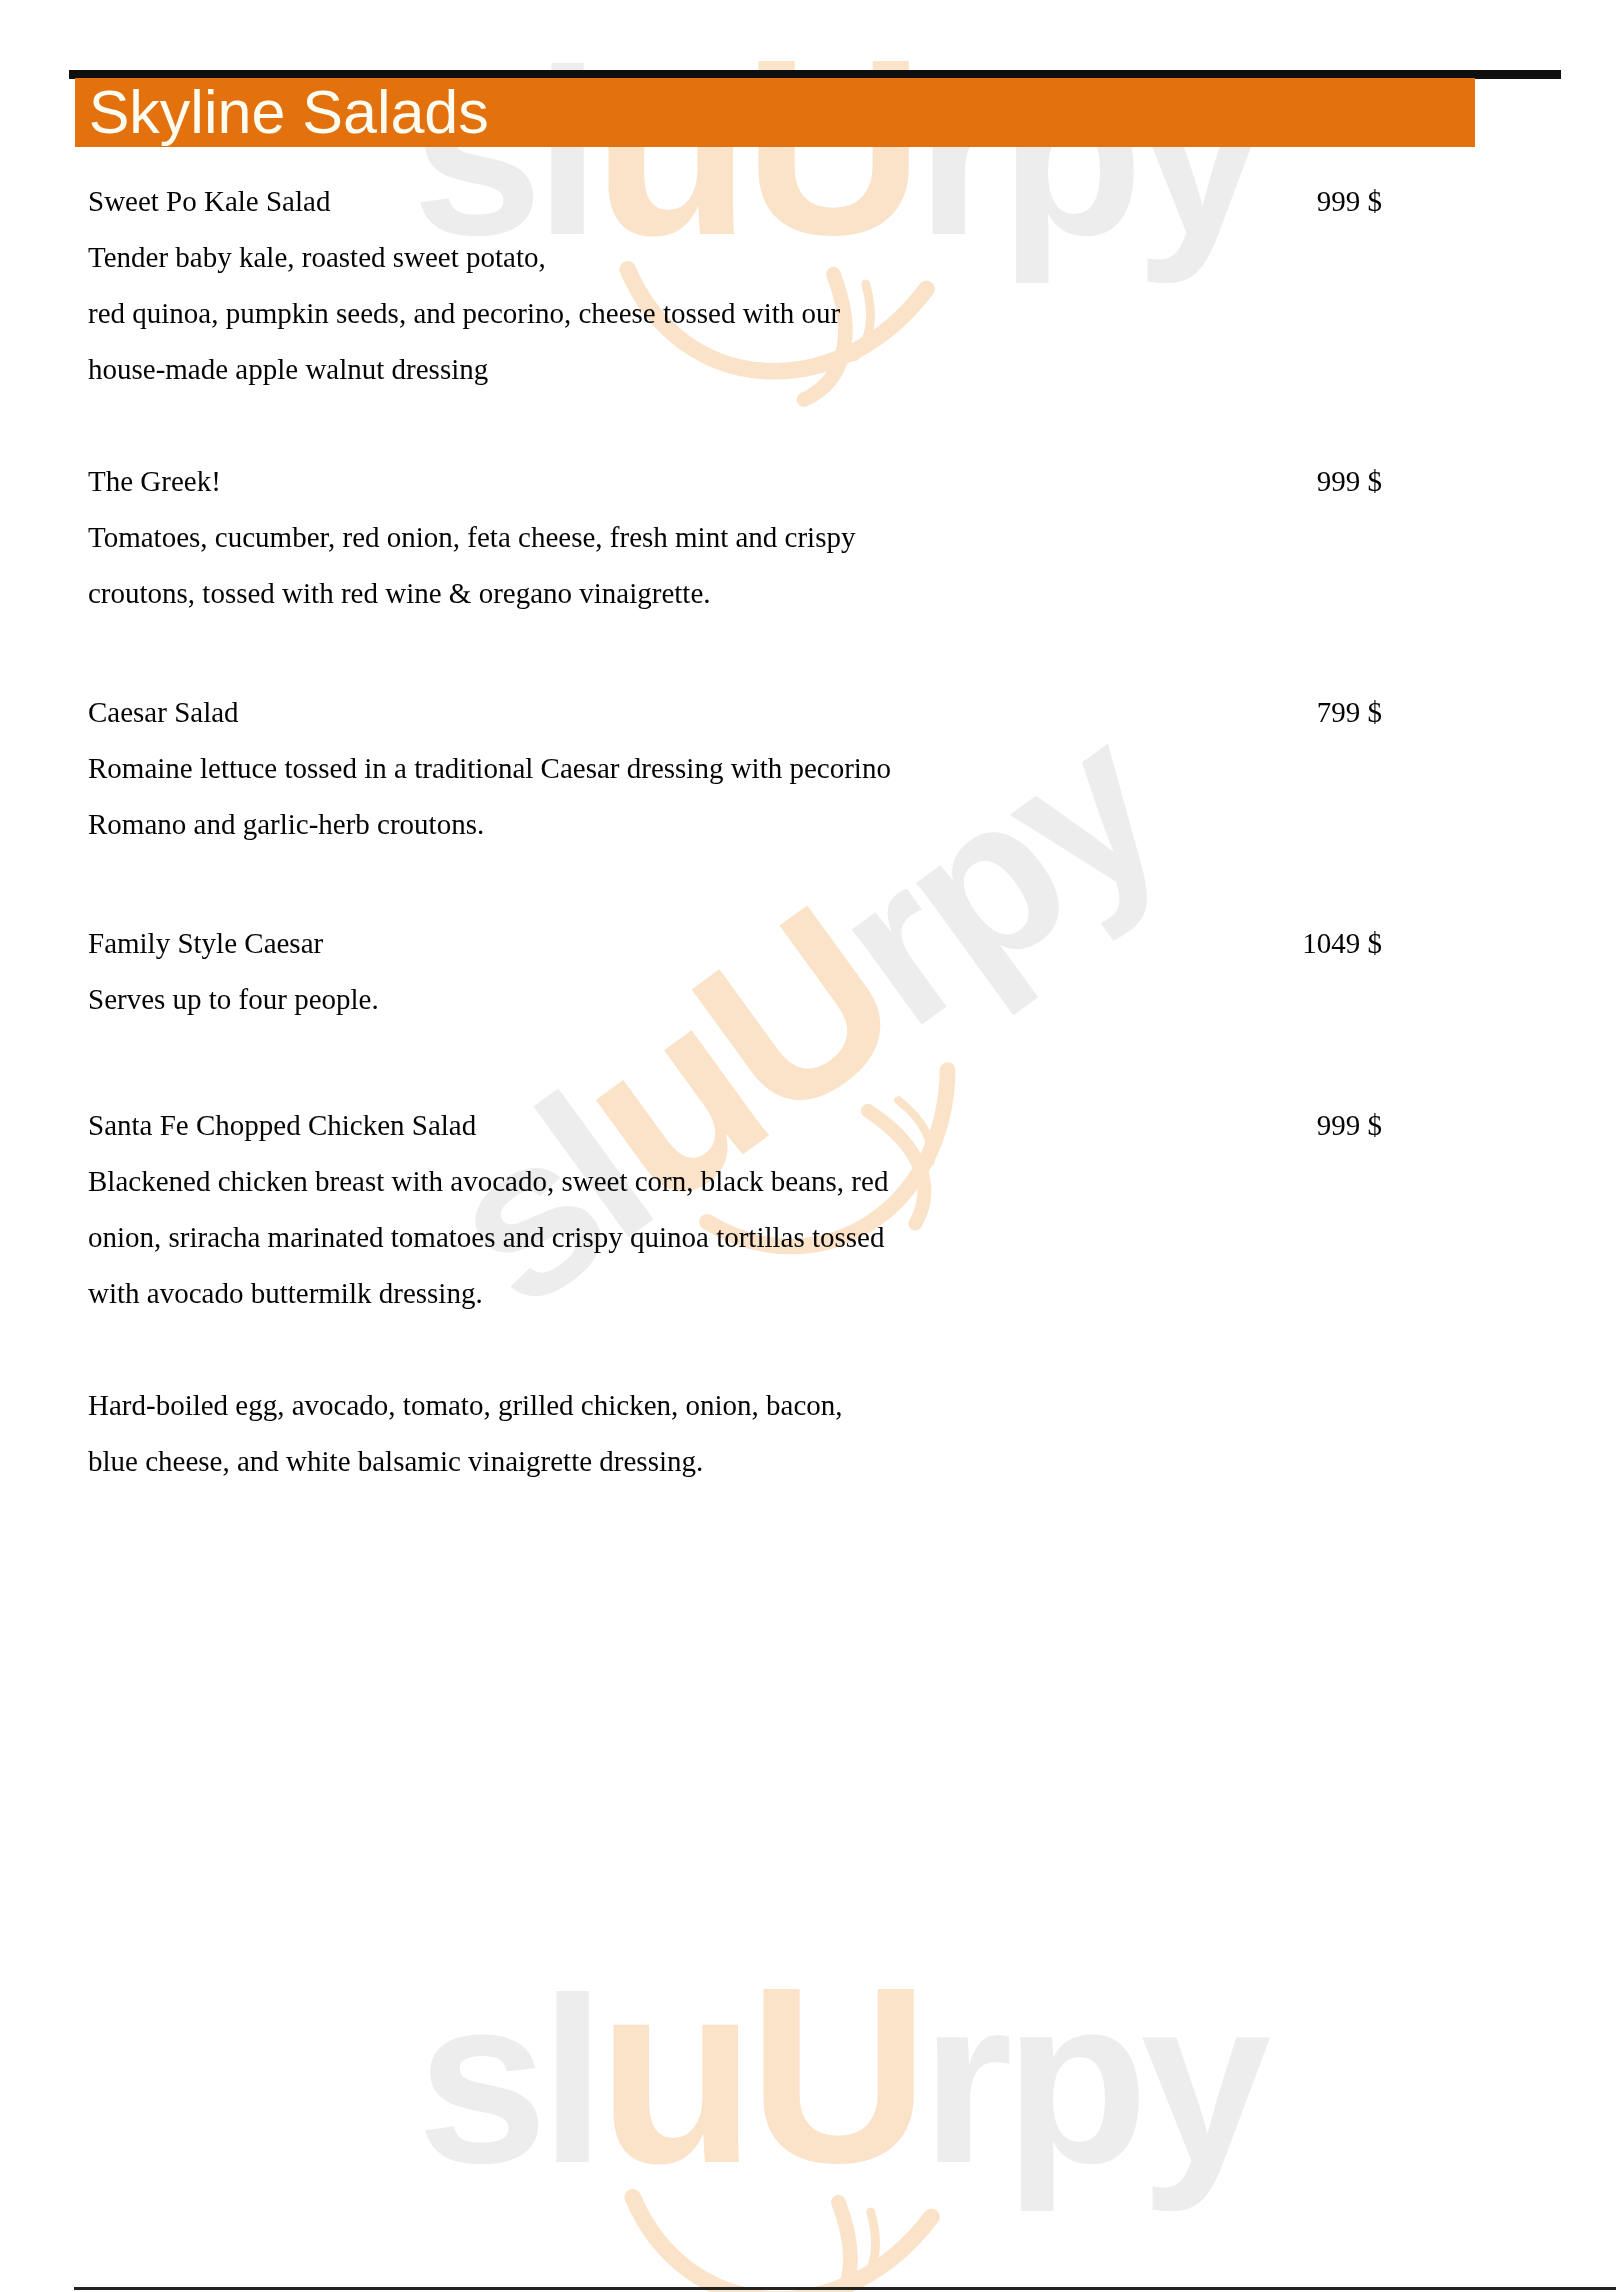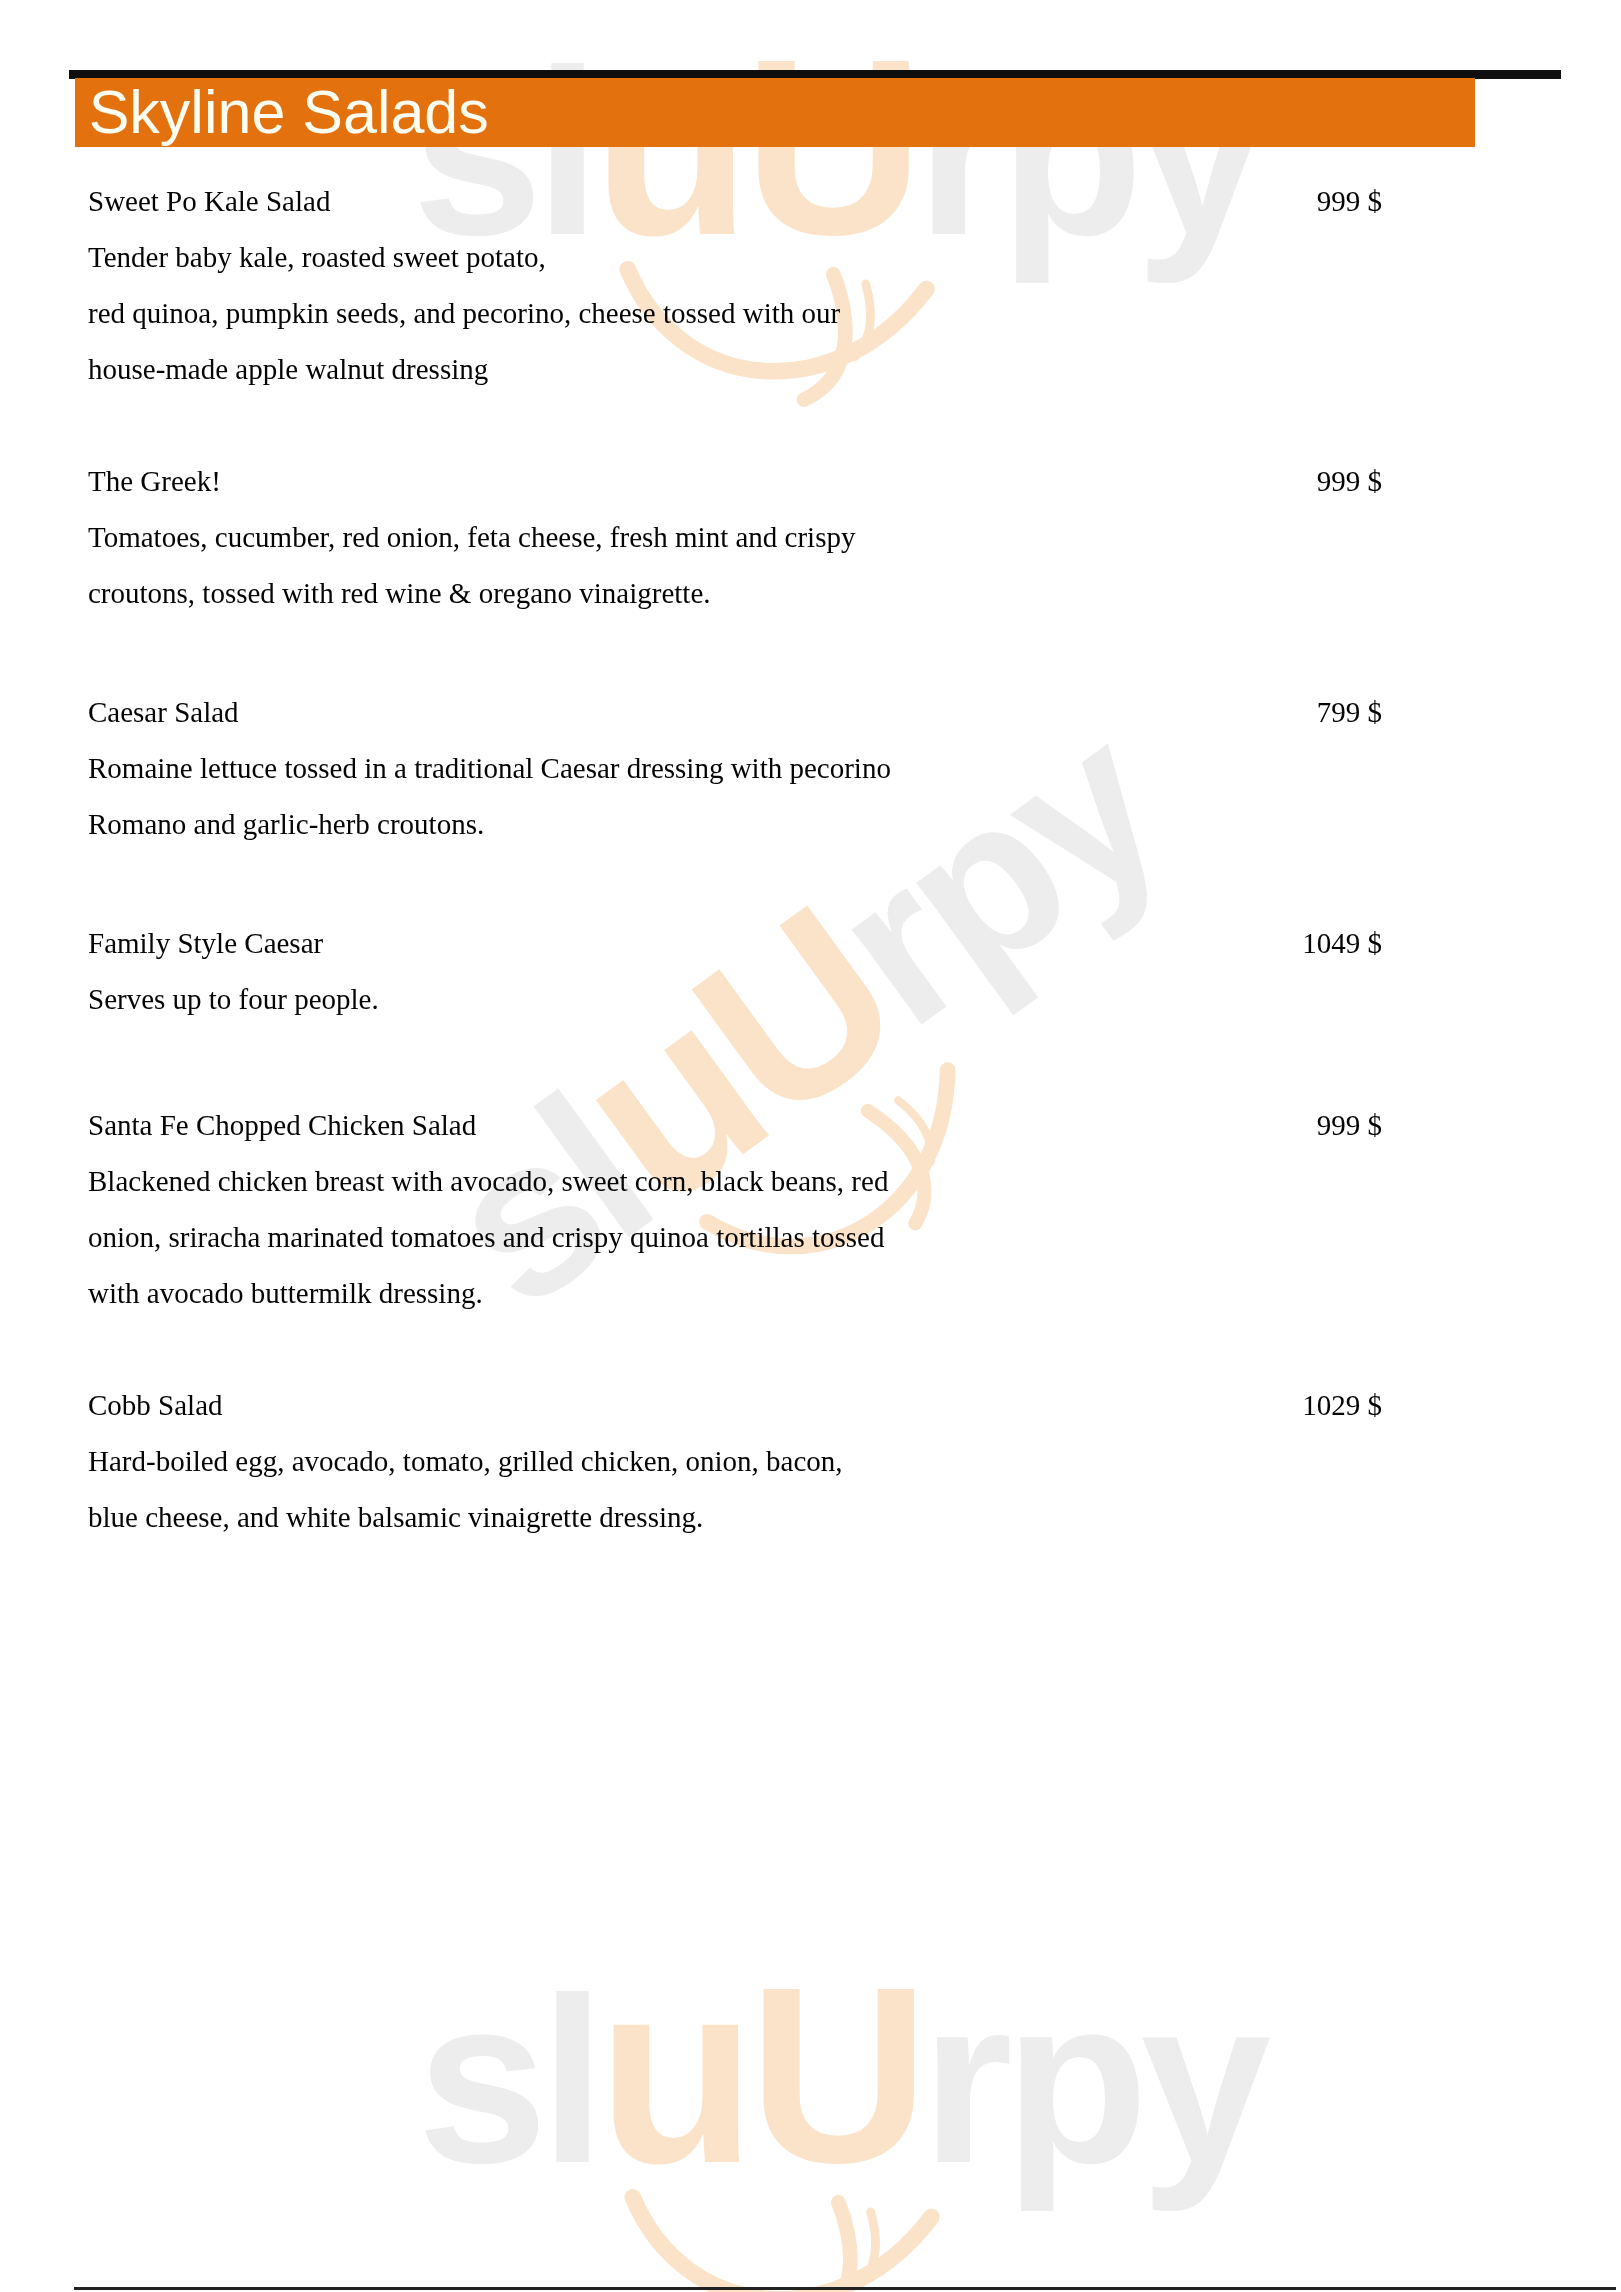--- a/index.html
+++ b/index.html
@@ -135,24 +135,20 @@
     <div class="item-head">
       <span class="item-name">Santa Fe Chopped Chicken Salad</span>
       <span class="item-price">999 $</span>
     </div>
     <div class="item-desc">Blackened chicken breast with avocado, sweet corn, black beans, red
 onion, sriracha marinated tomatoes and crispy quinoa tortillas tossed
 with avocado buttermilk dressing.</div>
   </div>
 
   <div class="menu-item">
-    <div class="item-head">
-      <span class="item-name">Cobb Salad</span>
-      <span class="item-price">1029 $</span>
-    </div>
     <div class="item-desc">Hard-boiled egg, avocado, tomato, grilled chicken, onion, bacon,
 blue cheese, and white balsamic vinaigrette dressing.</div>
   </div>
 </div>
 
   <div class="bottom-rule"></div>
 </div>
 
 
 </body></html>

